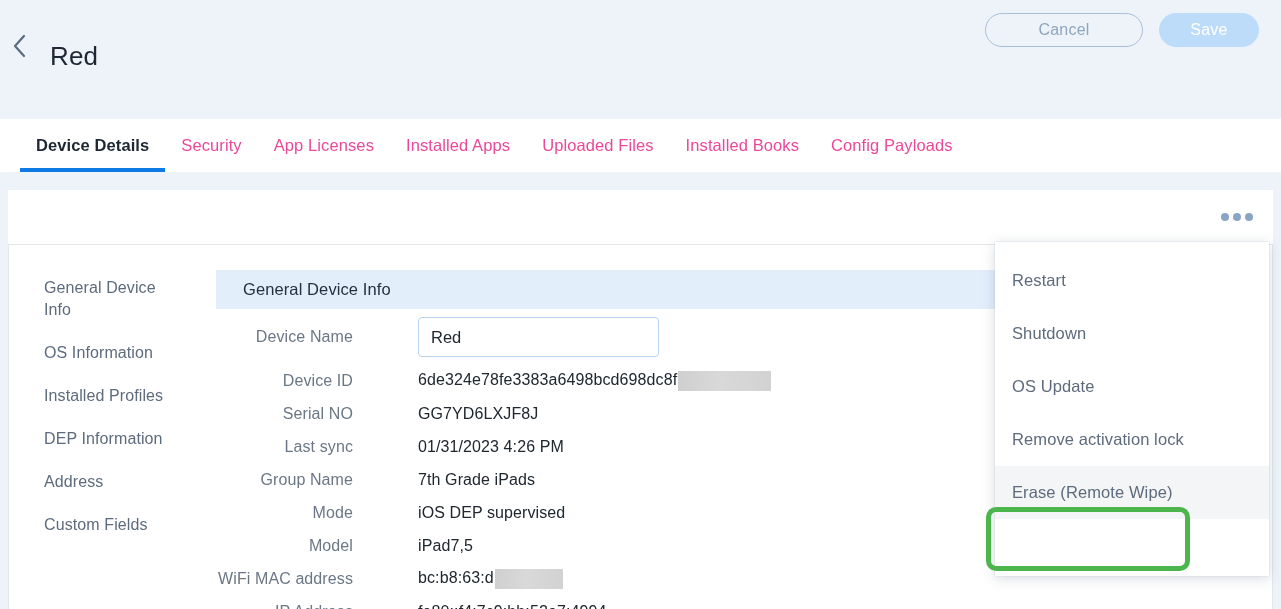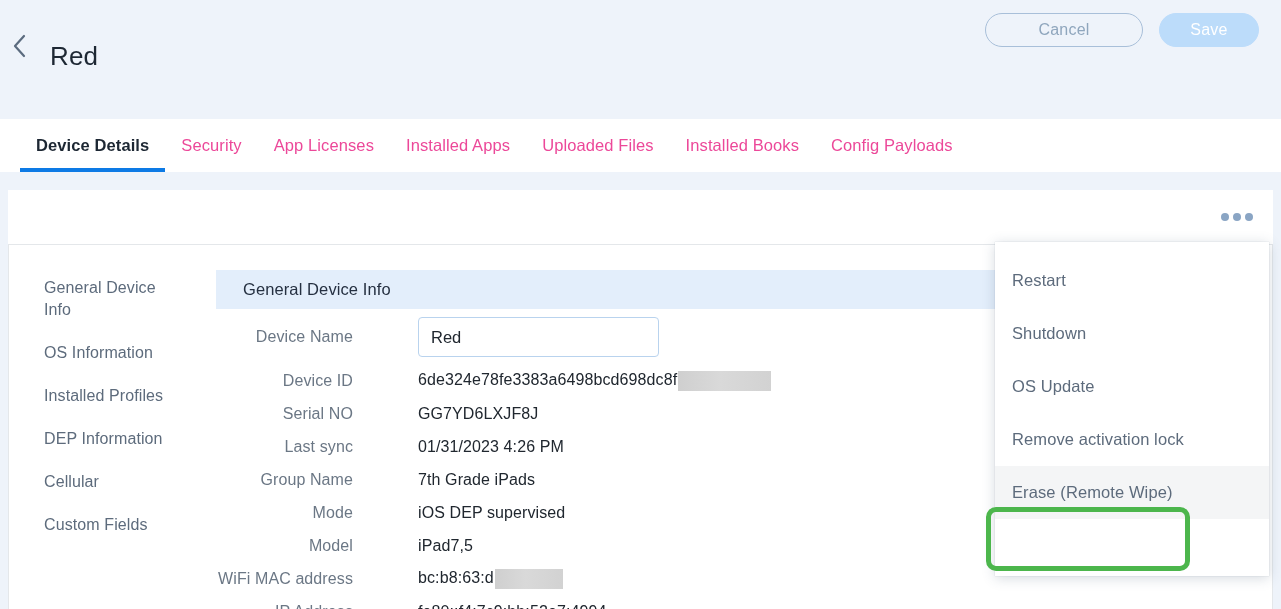--- a/index.html
+++ b/index.html
@@ -347,21 +347,21 @@
     </div>
   </div>
 
   <div class="detail-card">
 
     <div class="side-nav" id="side-nav">
         <div class="side-item">General Device Info</div>
         <div class="side-item">OS Information</div>
         <div class="side-item">Installed Profiles</div>
         <div class="side-item">DEP Information</div>
-        <div class="side-item">Cellular</div>
+        <div class="side-item">Address</div>
         <div class="side-item">Custom Fields</div>
       </div>
 
     <div class="section-wrap">
       <div class="section-header">General Device Info</div>
       <div class="fields" id="fields">
           <div class="field-row row-input">
             <div class="field-label">Device Name</div>
             <input class="text-input" type="text" value="Red" style="">
           </div>

